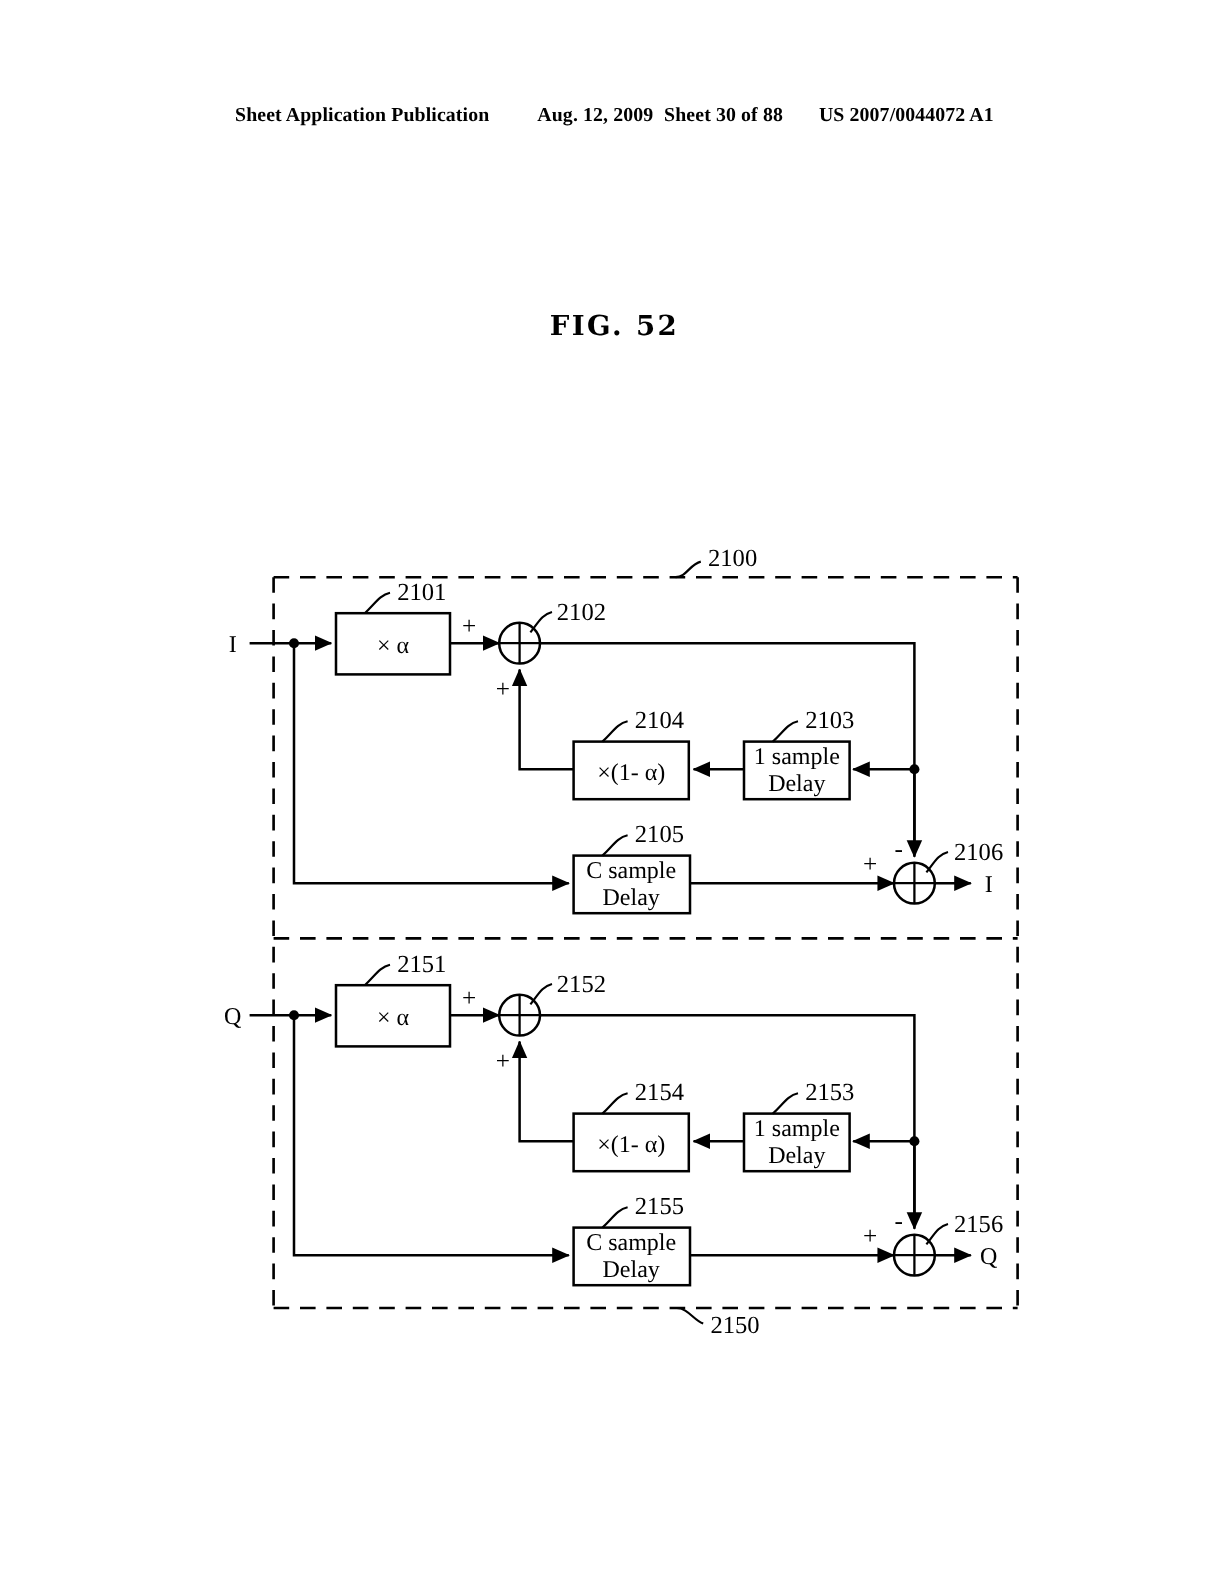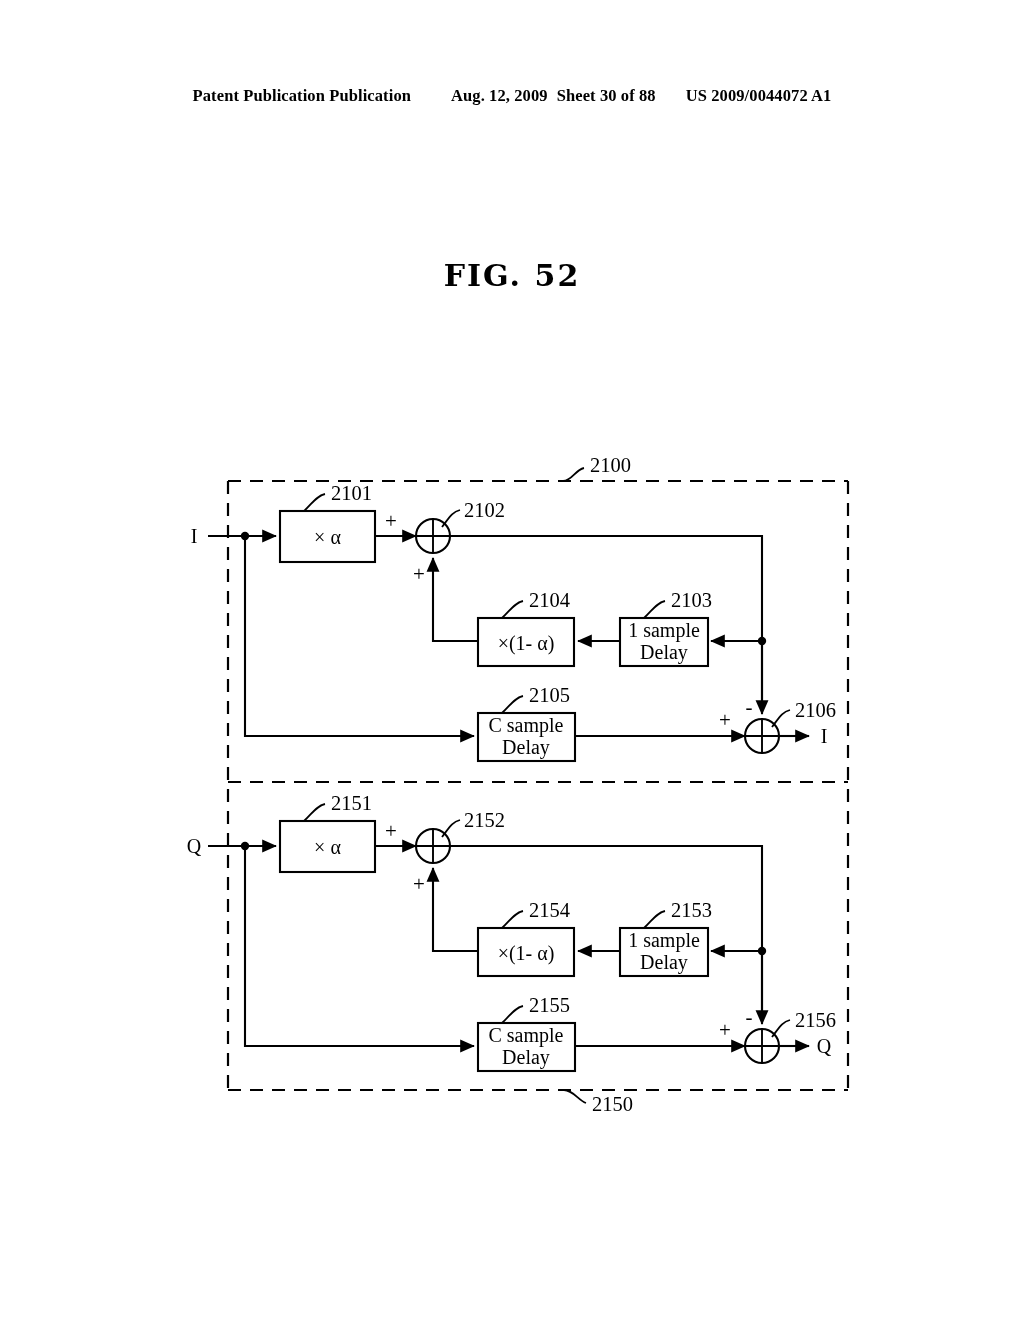--- a/index.html
+++ b/index.html
@@ -44,21 +44,21 @@
 
   
   .fig-title {
     position: absolute;
     left: 0;
     top: 258px;
     width: 1024px;
     text-align: center;
     font-family: "DejaVu Serif", "Liberation Serif", serif;
     font-weight: bold;
-    font-size: 30px;
+    font-size: 23px;
     letter-spacing: 2px;
   }
 
   
   #diagram {
     position: absolute;
     left: 0;
     top: 0;
     width: 1024px;
     height: 1320px;
@@ -92,21 +92,21 @@
   .leader { stroke: #000; stroke-width: 1.8; fill: none; }
   .dot { fill: #000; }
   .sumcirc { stroke: #000; stroke-width: 2.1; fill: #ffffff; }
 </style>
 </head>
 <body>
 
 <div id="page">
 
   <div class="pub-header">
-    <span class="seg">Patent Publication Publication</span><span class="gap-lg"></span><span class="seg">Aug. 12, 2009</span><span class="gap-sm"></span><span class="seg">Sheet 30 of 88</span><span class="gap-md"></span><span class="seg">US 2009/0044072 A1</span>
+    <span class="seg">Sheet Application Publication</span><span class="gap-lg"></span><span class="seg">Aug. 12, 2009</span><span class="gap-sm"></span><span class="seg">Sheet 30 of 88</span><span class="gap-md"></span><span class="seg">US 2007/0044072 A1</span>
   </div>
 
   <div class="fig-title">FIG. 52</div>
 
   <div id="diagram">
   <svg width="1024" height="1320" viewBox="0 0 1024 1320" xmlns="http://www.w3.org/2000/svg">
     <defs>
       <marker id="arr" viewBox="0 0 10 10" refX="9.4" refY="5" markerWidth="7" markerHeight="7" orient="auto-start-reverse">
         <path d="M 0 0.6 L 10 5 L 0 9.4 z" fill="#000"></path>
       </marker>

